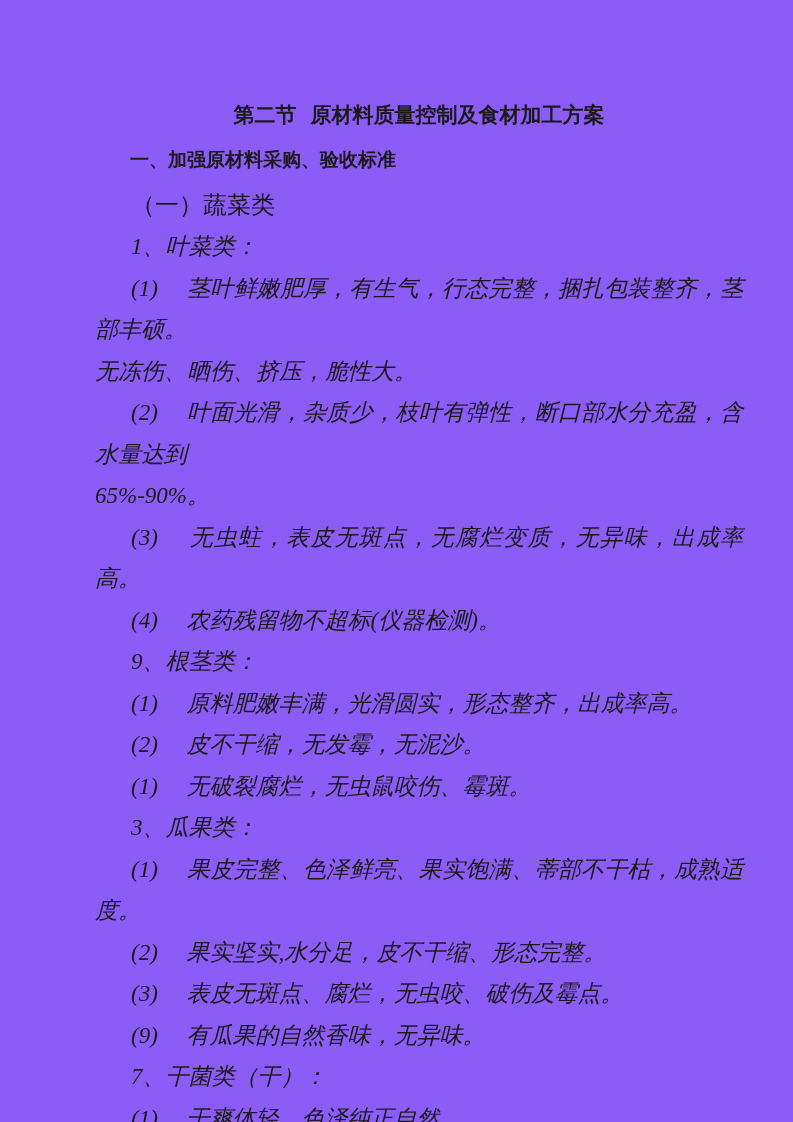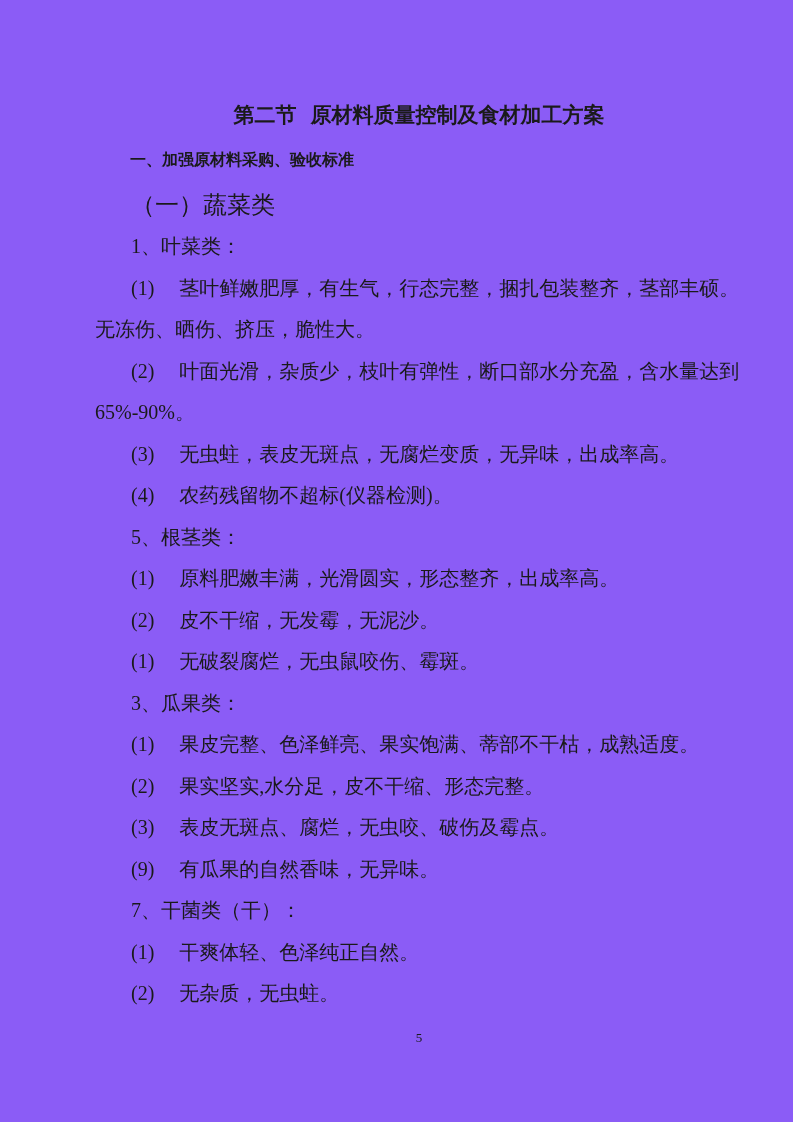--- a/index.html
+++ b/index.html
@@ -25,39 +25,40 @@
     font-size: 21px;
     font-weight: bold;
     line-height: 42px;
     text-align: center;
     word-spacing: 8px;
     white-space: pre;
   }
   .section-heading {
     margin: 3px 0 0 0;
     font-family: "Liberation Sans", "DejaVu Sans", sans-serif;
-    font-size: 16px;
+    font-size: 19px;
     font-weight: bold;
     line-height: 42px;
     text-indent: 35px;
   }
   .subsection-heading {
     margin: 3px 0 0 0;
     font-size: 24px;
     font-weight: normal;
     line-height: 42px;
     text-indent: 36px;
   }
   .para {
     margin: 0;
-    font-size: 20px;
+    font-size: 23px;
     line-height: 41.5px;
     text-indent: 36px;
     white-space: pre-wrap;
     text-align: justify;
+    font-style: italic;
   }
   .footer {
     margin-top: 14px;
     text-align: center;
     font-size: 13px;
     line-height: 18px;
   }
 </style>
 </head>
 <body>
@@ -71,21 +72,21 @@
   <h3 class="subsection-heading">（一）蔬菜类</h3>
 
   <div>
       <p class="para">1、叶菜类：</p>
       <p class="para">(1)　 茎叶鲜嫩肥厚，有生气，行态完整，捆扎包装整齐，茎部丰硕。
 无冻伤、晒伤、挤压，脆性大。</p>
       <p class="para">(2)　 叶面光滑，杂质少，枝叶有弹性，断口部水分充盈，含水量达到
 65%-90%。</p>
       <p class="para">(3)　 无虫蛀，表皮无斑点，无腐烂变质，无异味，出成率高。</p>
       <p class="para">(4)　 农药残留物不超标(仪器检测)。</p>
-      <p class="para">5、根茎类：</p>
+      <p class="para">9、根茎类：</p>
       <p class="para">(1)　 原料肥嫩丰满，光滑圆实，形态整齐，出成率高。</p>
       <p class="para">(2)　 皮不干缩，无发霉，无泥沙。</p>
       <p class="para">(1)　 无破裂腐烂，无虫鼠咬伤、霉斑。</p>
       <p class="para">3、瓜果类：</p>
       <p class="para">(1)　 果皮完整、色泽鲜亮、果实饱满、蒂部不干枯，成熟适度。</p>
       <p class="para">(2)　 果实坚实,水分足，皮不干缩、形态完整。</p>
       <p class="para">(3)　 表皮无斑点、腐烂，无虫咬、破伤及霉点。</p>
       <p class="para">(9)　 有瓜果的自然香味，无异味。</p>
       <p class="para">7、干菌类（干）：</p>
       <p class="para">(1)　 干爽体轻、色泽纯正自然。</p>

